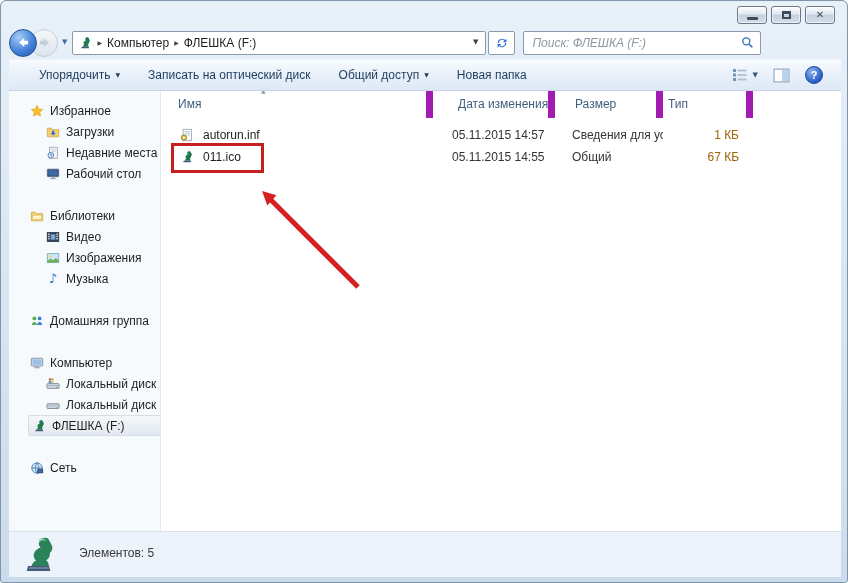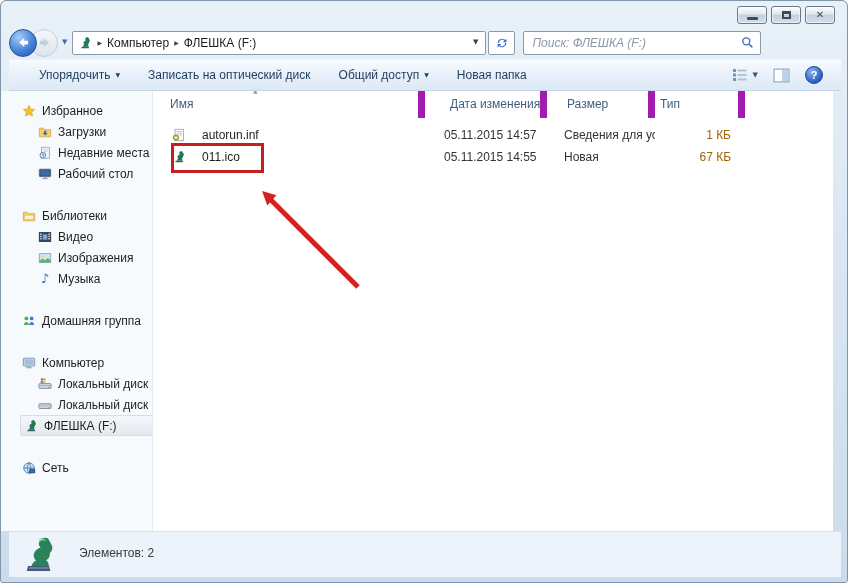--- a/index.html
+++ b/index.html
@@ -40,42 +40,42 @@
     display:flex;align-items:center;}
   .tb-btn{color:#1e3c5c;display:flex;align-items:center;gap:5px;padding:4px 6px;white-space:nowrap;}
   .tb-btn .dd{font-size:6px;color:#1e3c5c;}
   .tb-left{display:flex;align-items:center;gap:16px;margin-left:24px;}
   .tb-right{margin-left:auto;display:flex;align-items:center;gap:15px;margin-right:18px;}
   .views-wrap{display:flex;align-items:center;gap:5px;}
   .help-circle{width:18px;height:18px;border-radius:50%;border:1px solid #1c4a9a;box-sizing:border-box;
     background:radial-gradient(circle at 35% 28%,#8db3ee,#2d64c8 65%,#1c4a9a);
     color:#fff;font-weight:bold;font-size:11px;display:flex;align-items:center;justify-content:center;}
   
-  .content{position:absolute;top:90px;left:0;width:832px;height:440px;background:#fff;display:flex;z-index:1;}
+  .content{position:absolute;top:90px;left:8px;width:832px;height:440px;background:#fff;display:flex;z-index:1;}
   .sidebar{width:152px;flex:0 0 auto;border-right:1px solid #e2e8ee;background:#f7fafd;padding-top:9px;box-sizing:border-box;overflow:hidden;}
   .s-group{margin-bottom:21px;}
   .s-item{height:21px;display:flex;align-items:center;gap:6px;padding-left:21px;box-sizing:border-box;white-space:nowrap;}
   .s-item.child{padding-left:37px;}
   .s-item .ic{flex:0 0 auto;display:flex;align-items:center;justify-content:center;width:14px;height:14px;}
   .s-item.selected{background:linear-gradient(#f5f8fb,#e2e9f0);border:1px solid #d7dde4;border-right:0;border-radius:2px 0 0 2px;
     margin-left:19px;padding-left:3px;height:21px;}
   .note{font-size:13px;color:#2f6fd0;}
   
   .list{flex:1;position:relative;}
   .cols{display:grid;grid-template-columns:272px 122px 108px 90px 1fr;}
   .hdr .cell{height:27px;line-height:27px;color:#3f5e7e;border-right:7px solid #a21caf;box-sizing:border-box;position:relative;overflow:hidden;white-space:nowrap;}
   .hdr .c1{padding-left:17px;}
   .hdr .c2{padding-left:7px;margin-left:18px;}
   .hdr .c3{padding-left:5px;}
   .hdr .c4{padding-left:20px;}
   .hdr .c5{border-right:0;}
   .sort-caret{position:absolute;left:100px;top:-3px;font-size:6px;color:#8aa0b5;}
   .rows{margin-top:6px;}
   .frow{height:22px;align-items:center;color:#1e1e1e;}
-  .frow .name{display:flex;align-items:center;gap:16px;padding-left:19px;overflow:hidden;white-space:nowrap;}
+  .frow .name{display:flex;align-items:center;gap:9px;padding-left:19px;overflow:hidden;white-space:nowrap;}
   .frow .date,.frow .type{padding-left:7px;color:#333;white-space:nowrap;overflow:hidden;margin-left:12px;}
   .frow .type{padding-left:5px;}
   .frow .size{text-align:right;padding-right:14px;color:#a16207;white-space:nowrap;}
   
   .statusbar{position:absolute;top:530px;left:8px;width:832px;height:46px;box-sizing:border-box;
     background:#edf3fa;border-top:1px solid #d9e2ec;display:flex;align-items:flex-start;z-index:1;}
   .status-icon{margin:2px 0 0 8px;}
   .status-text{margin:14px 0 0 20px;color:#3a3a3a;}
   
   .red-box{position:absolute;left:170px;top:142px;width:93px;height:30px;border:3px solid #c51f1f;box-sizing:border-box;z-index:30;}
@@ -387,36 +387,36 @@
 
         <div class="cols frow">
           <div class="name">
             <svg width="14" height="14" viewBox="0 0 16 16">
               <path d="M11.8 1.6c-1.5-.6-3 .1-3.4 1.3-.3.9 0 1.7.6 2.3-1.2.3-2.3 1.2-2.6 2.4-.2 1 .2 1.9.9 2.5-.9.4-1.6 1.2-1.8 2.2h6.6c.1-.9-.3-1.8-1-2.3 1-.6 1.6-1.7 1.4-2.8.8-.6 1.2-1.6.9-2.5-.2-.9-.9-1.6-1.6-3.1z" fill="#1f7a4d"></path>
               <path d="M4.2 12.2h8l.5 1.9h-9z" fill="#44597a"></path>
             </svg>
             <span>011.ico</span>
           </div>
           <div class="date">05.11.2015 14:55</div>
-          <div class="type">Новая</div>
+          <div class="type">Общий</div>
           <div class="size">67 КБ</div>
           <div></div>
         </div>
       </div>
     </div>
   </div>
 
   <div class="statusbar">
     <svg class="status-icon" width="42" height="42" viewBox="0 0 16 16">
       <path d="M11.8 1.6c-1.5-.6-3 .1-3.4 1.3-.3.9 0 1.7.6 2.3-1.2.3-2.3 1.2-2.6 2.4-.2 1 .2 1.9.9 2.5-.9.4-1.6 1.2-1.8 2.2h6.6c.1-.9-.3-1.8-1-2.3 1-.6 1.6-1.7 1.4-2.8.8-.6 1.2-1.6.9-2.5-.2-.9-.9-1.6-1.6-3.1z" fill="#2a8259"></path>
       <path d="M8.4 3.2c.8-.9 2-1 2.8-.6-.5-.9-1.9-1.2-2.8-.6z" fill="#8fd4b2"></path>
       <path d="M4.2 12.2h8l.5 1.9h-9z" fill="#44597a"></path>
       <rect x="4.6" y="12.6" width="7.4" height=".7" fill="#6d82a3"></rect>
     </svg>
-    <span class="status-text">Элементов: 2</span>
+    <span class="status-text">Элементов: 5</span>
   </div>
 
   <div class="red-box"></div>
   <svg class="arrow-overlay" viewBox="0 0 848 583">
     <line x1="357" y1="286" x2="270" y2="199" stroke="#d42020" stroke-width="5"></line>
     <polygon points="261,190 275.4,194.3 266.3,204.4" fill="#d42020"></polygon>
   </svg>
 
 </div>
 

